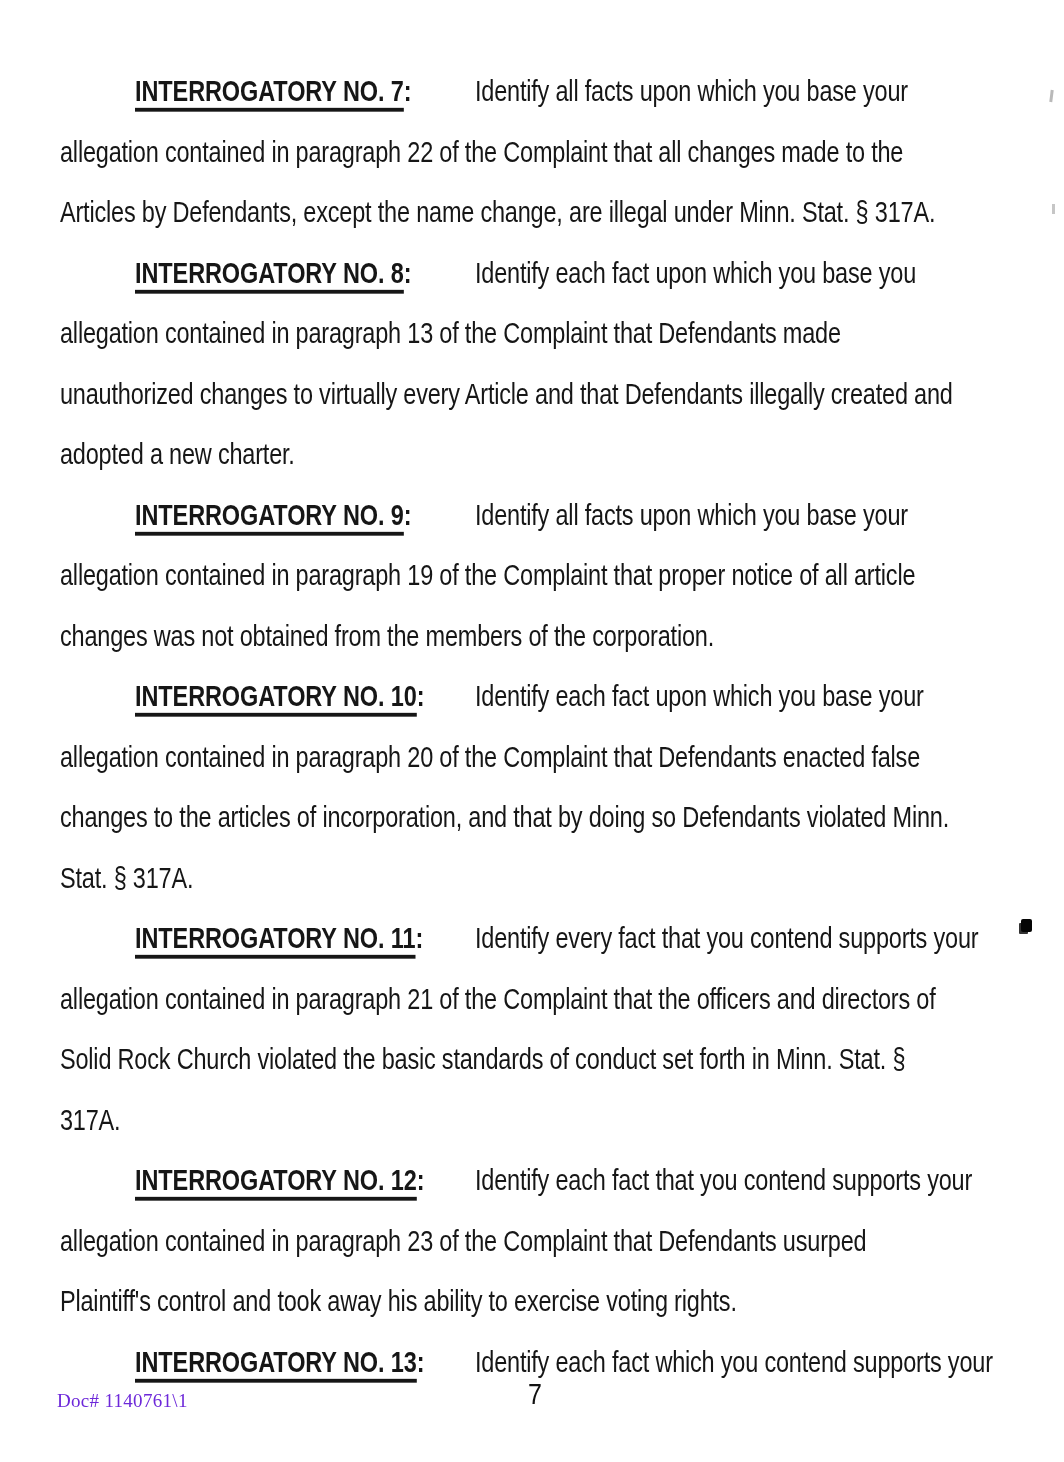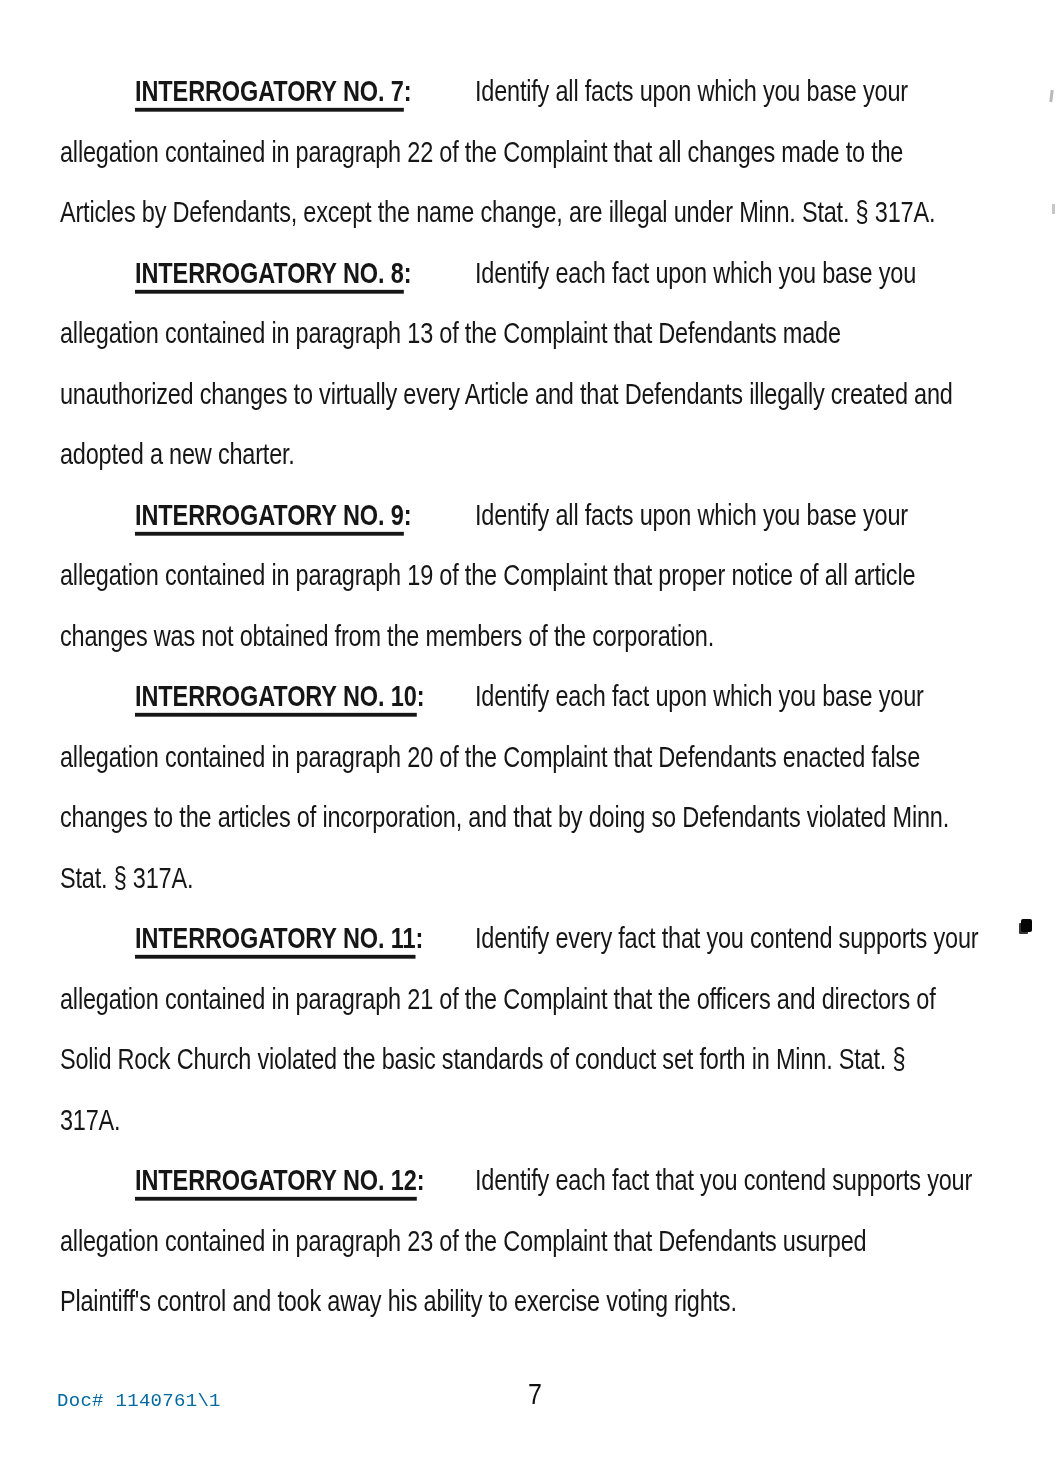--- a/index.html
+++ b/index.html
@@ -46,23 +46,23 @@
   }
   .heading-label {
     text-decoration: underline;
     text-decoration-thickness: 2.5px;
     text-underline-offset: 4.5px;
   }
   .footer-doc {
     position: absolute;
     left: 57px;
     top: 1390px;
-    font-family: Liberation Mono, monospace;
+    font-family: Liberation Serif, serif;
     font-size: 19px;
-    color: #0369a1;
+    color: #6d28d9;
     letter-spacing: 0.3px;
   }
   .footer-page {
     position: absolute;
     left: 528px;
     top: 1378px;
     font-size: 25px;
     color: #111;
     transform: scaleY(1.15);
     transform-origin: 0 0;
@@ -151,20 +151,26 @@
 
   <section class="interrogatory">
     <div class="line first-line">
       <span class="heading"><span class="heading-label">INTERROGATORY NO. 12</span><span class="heading-colon">:</span></span>
       <span class="opening-text">Identify each fact that you contend supports your</span>
     </div>
   <div class="line body-line">allegation contained in paragraph 23 of the Complaint that Defendants usurped</div>
         <div class="line body-line">Plaintiff's control and took away his ability to exercise voting rights.</div>
       </section>
 
+  <section class="interrogatory">
+    <div class="line first-line">
+      <span class="heading"><span class="heading-label">INTERROGATORY NO. 13</span><span class="heading-colon">:</span></span>
+      <span class="opening-text">Identify each fact which you contend supports your</span>
+    </div>
+  </section>
 </main>
 
   <span class="artifact artifact-blob"></span>
   <span class="artifact artifact-tick-1"></span>
   <span class="artifact artifact-tick-2"></span>
 
   <footer>
     <span class="footer-doc">Doc# 1140761\1</span>
     <span class="footer-page">7</span>
   </footer>

